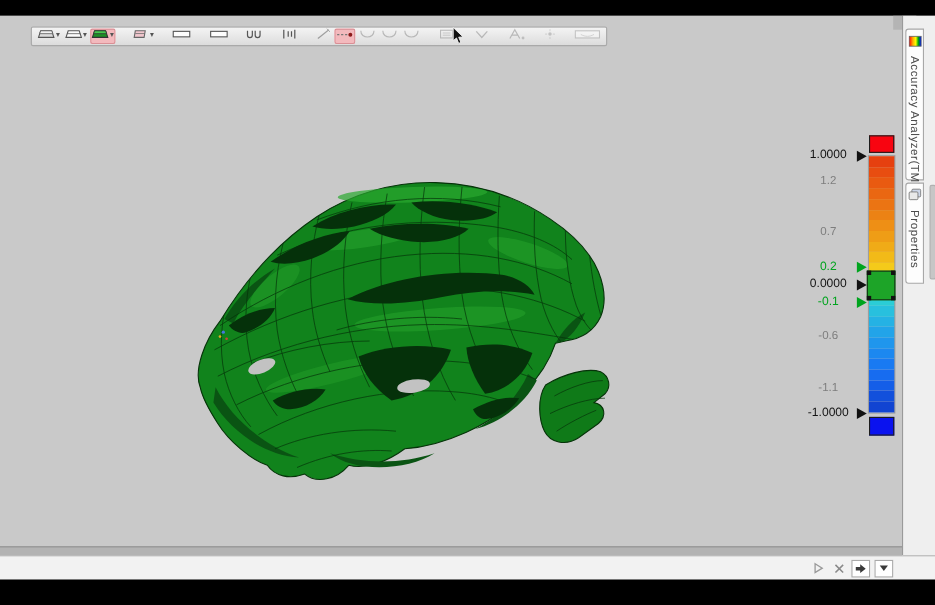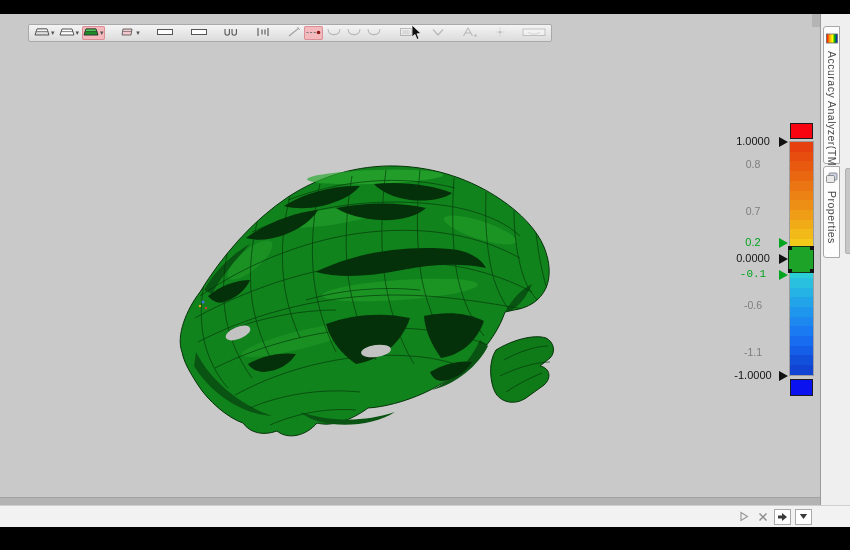--- a/index.html
+++ b/index.html
@@ -301,27 +301,27 @@
           <div class="band" style="height: 9.70833px; background: rgb(17, 68, 210);"></div>
         </div>
         <div class="zero-block" style="background: rgb(29, 164, 40);">
           <div class="hd" style="top: -1px; left: -1px;"></div>
           <div class="hd" style="top: -1px; right: -1px;"></div>
           <div class="hd" style="bottom: -1px; left: -1px;"></div>
           <div class="hd" style="bottom: -1px; right: -1px;"></div>
         </div>
         <div class="sc-label major" style="left: 730px; top: 122px; color: rgb(20, 20, 20);">1.0000</div>
         <div class="sc-tri" style="left: 779px; top: 123px; border-width: 5px 0px 5px 9px; border-color: transparent transparent transparent rgb(17, 17, 17);"></div>
-        <div class="sc-label minor" style="left: 730px; top: 145.4px; color: rgb(125, 125, 125);">0.8</div>
+        <div class="sc-label minor" style="left: 730px; top: 145.4px; color: rgb(125, 125, 125);">1.2</div>
         <div class="sc-label minor" style="left: 730px; top: 192.2px; color: rgb(125, 125, 125);">0.7</div>
         <div class="sc-label tolerance" style="left: 730px; top: 223.3px; color: rgb(0, 164, 30);">0.2</div>
         <div class="sc-tri" style="left: 779px; top: 224.3px; border-width: 5px 0px 5px 9px; border-color: transparent transparent transparent rgb(0, 164, 30);"></div>
         <div class="sc-label major" style="left: 730px; top: 239px; color: rgb(20, 20, 20);">0.0000</div>
         <div class="sc-tri" style="left: 779px; top: 240px; border-width: 5px 0px 5px 9px; border-color: transparent transparent transparent rgb(17, 17, 17);"></div>
-        <div class="sc-label tolerance" style="left: 730px; top: 254.7px; color: rgb(0, 164, 30); font-family: Liberation Mono, monospace;">-0.1</div>
+        <div class="sc-label tolerance" style="left: 730px; top: 254.7px; color: rgb(0, 164, 30);">-0.1</div>
         <div class="sc-tri" style="left: 779px; top: 255.7px; border-width: 5px 0px 5px 9px; border-color: transparent transparent transparent rgb(0, 164, 30);"></div>
         <div class="sc-label minor" style="left: 730px; top: 285.8px; color: rgb(125, 125, 125);">-0.6</div>
         <div class="sc-label minor" style="left: 730px; top: 332.6px; color: rgb(125, 125, 125);">-1.1</div>
         <div class="sc-label major" style="left: 730px; top: 356px; color: rgb(20, 20, 20);">-1.0000</div>
         <div class="sc-tri" style="left: 779px; top: 357px; border-width: 5px 0px 5px 9px; border-color: transparent transparent transparent rgb(17, 17, 17);"></div>
       </div>
   </div>
 
   <div class="vstrip"></div>
 

